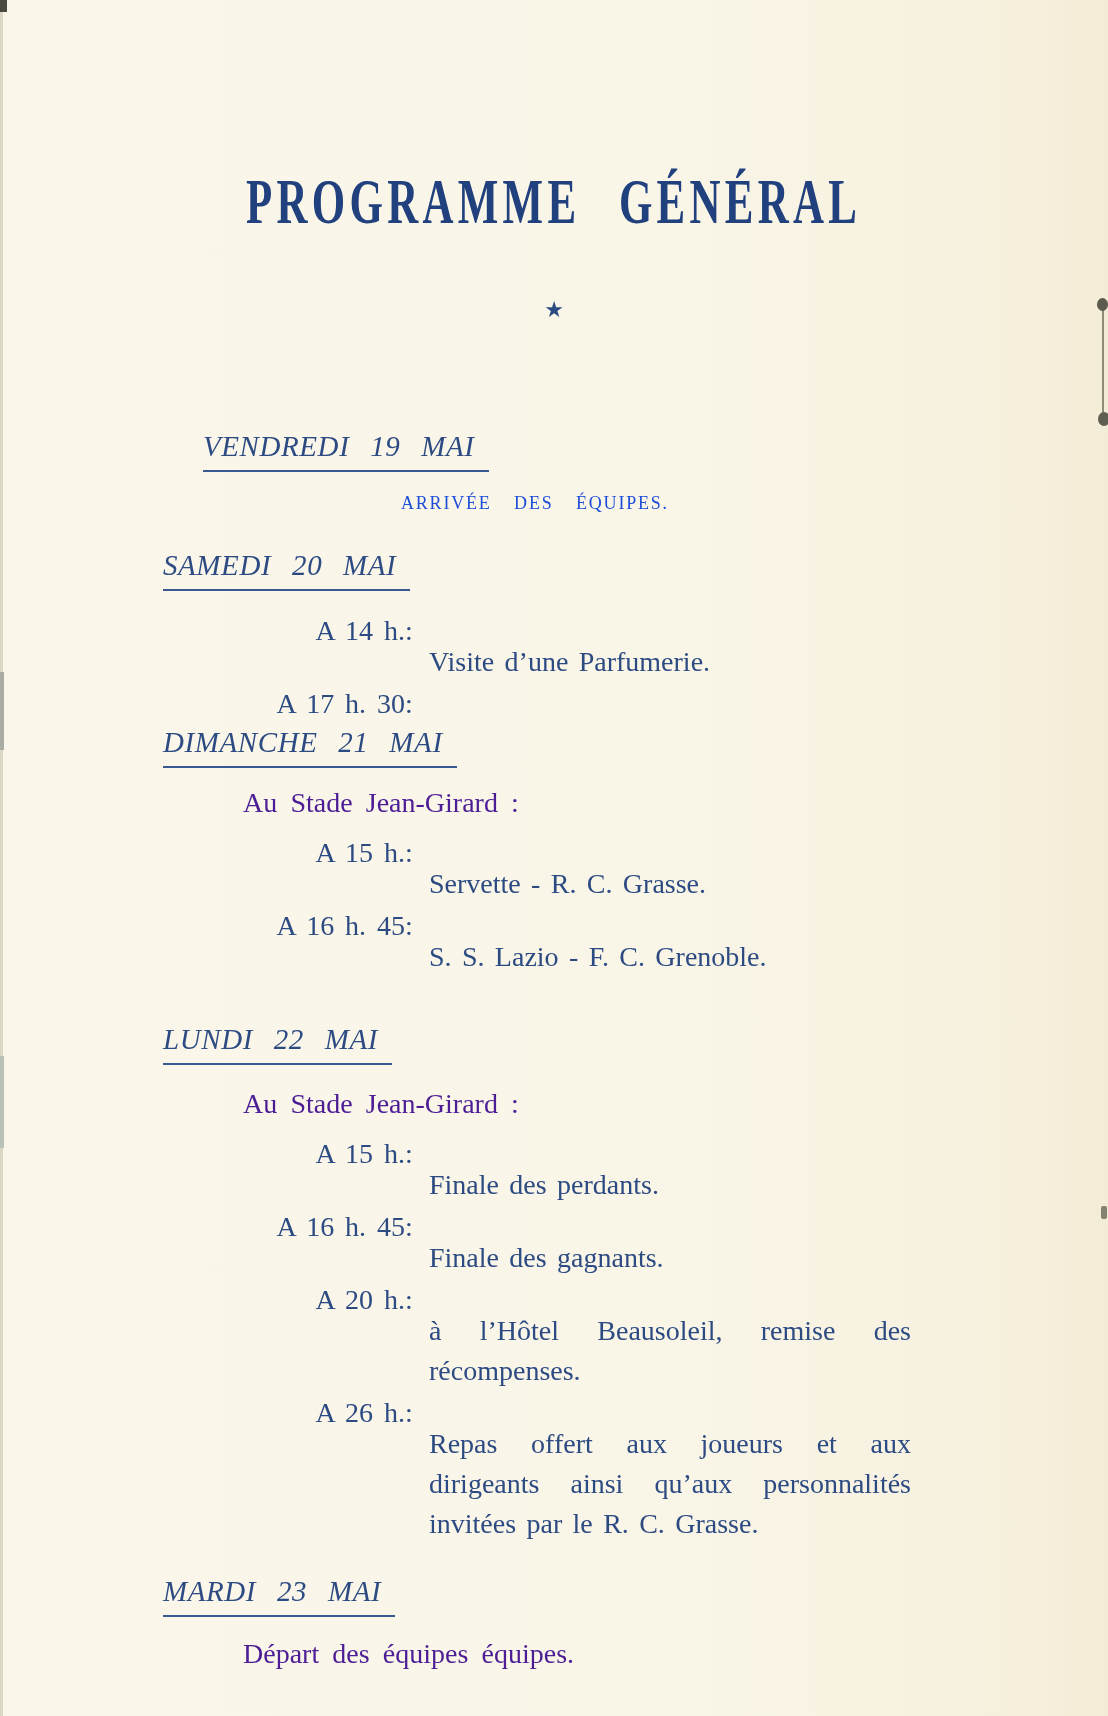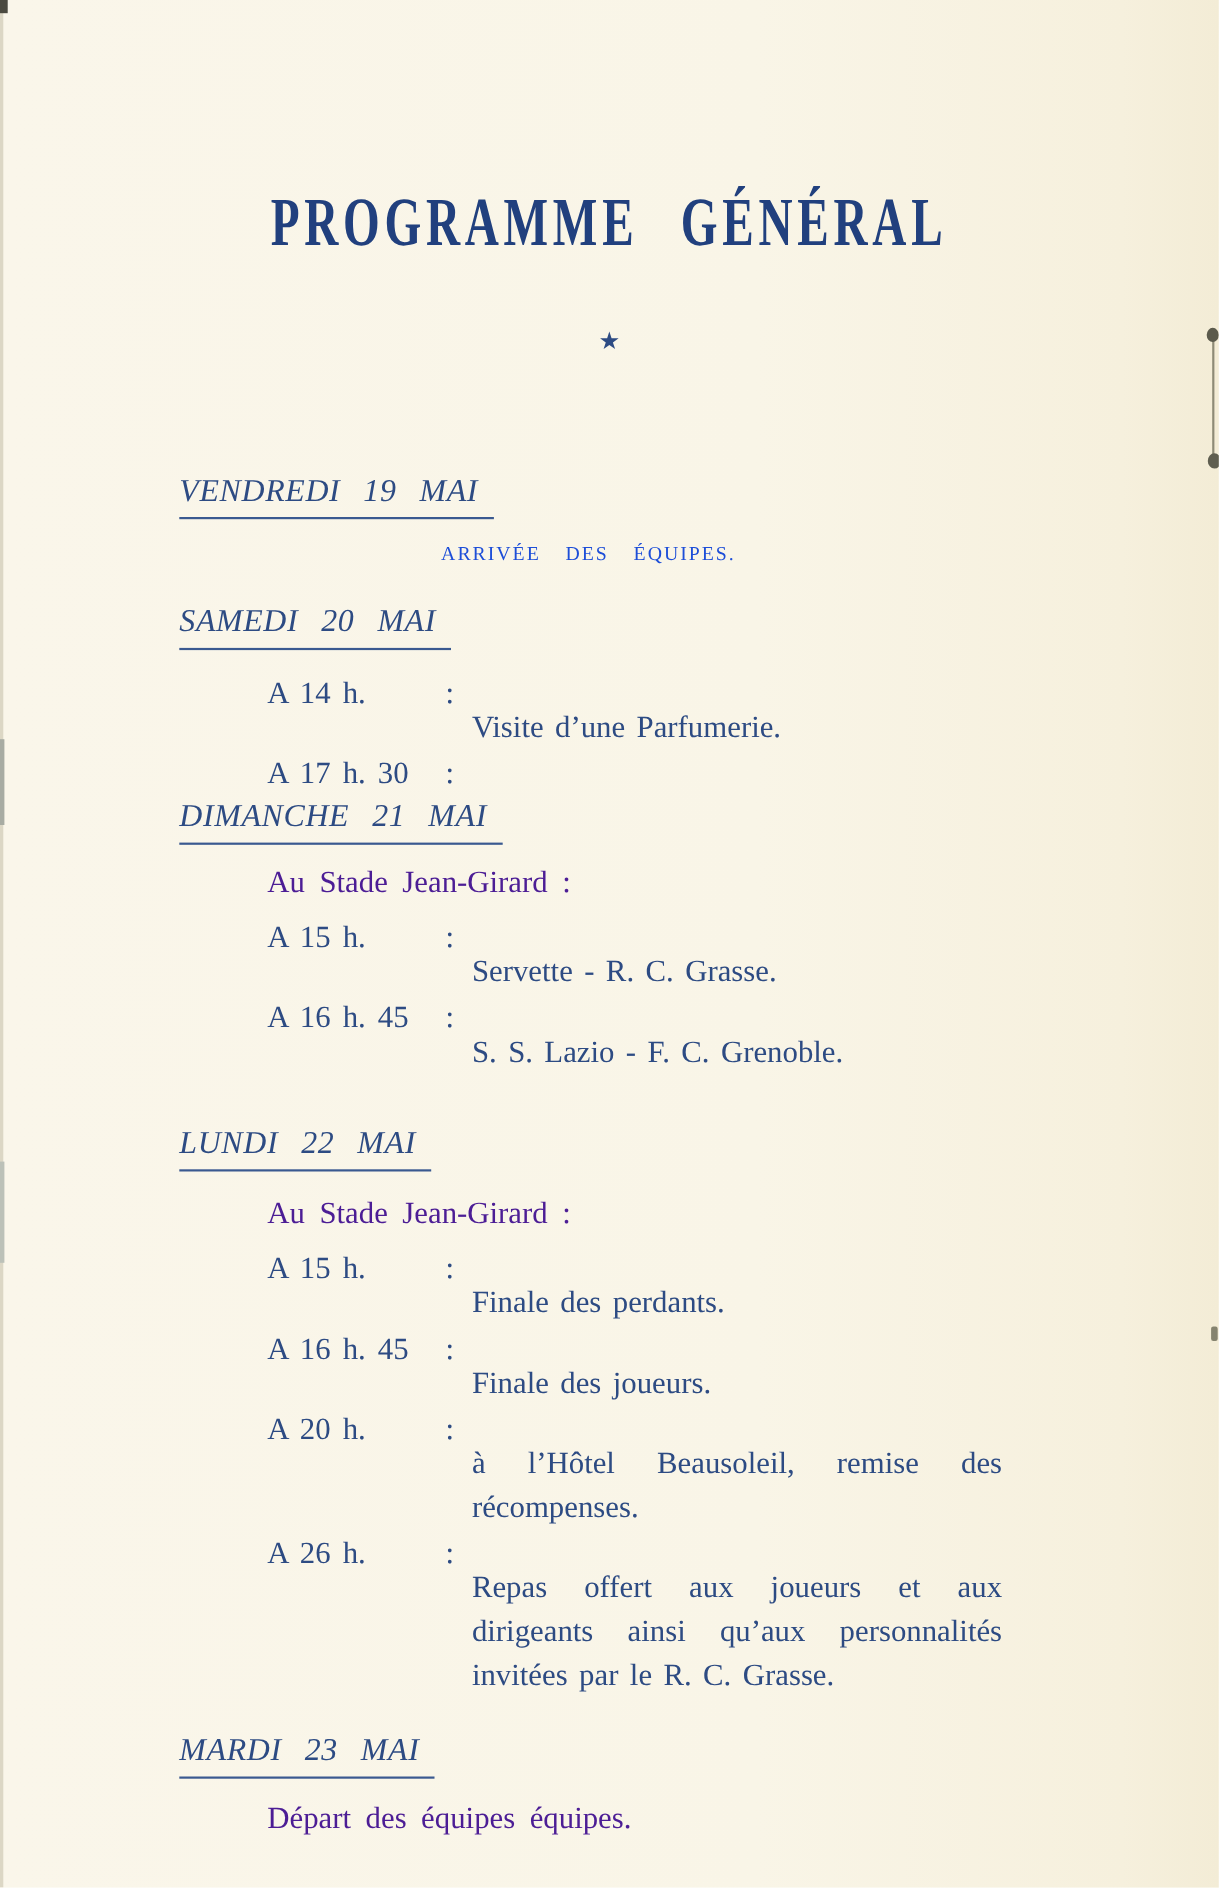--- a/index.html
+++ b/index.html
@@ -49,21 +49,21 @@
     font-size:29px;
     line-height:32px;
     letter-spacing:0.02em;
     word-spacing:0.45em;
     color:#2d4b83;
     padding-bottom:8px;
     padding-right:14px;
     border-bottom:2px solid #3a5990;
   }
   .sec { display:block; }
-  .sec-vendredi h2 { margin-top:108px; }
+  .sec-vendredi h2 { margin-top:108px;margin-left:40px; }
   .sec-samedi   h2 { margin-top:33px; }
   .sec-dimanche h2 { }
   .sec-lundi    h2 { margin-top:44px; }
   .sec-mardi    h2 { margin-top:29px; }
 
   .note {
     margin-top:18px;
     margin-left:238px;
     font-size:18px;
     line-height:26px;
@@ -85,21 +85,21 @@
   .entries { margin-top:20px; margin-left:80px; }
   .sec-dimanche .entries, .sec-lundi .entries { margin-top:10px; }
   .entry {
     display:flex;
     align-items:flex-start;
     margin-bottom:2px;
     color:#2d4b83;
     font-size:28px;
     line-height:40px;
   }
-  .entry .time  { flex:0 0 162px; white-space:nowrap; word-spacing:0.14em; }
+  .entry .time  { flex:0 0 162px; white-space:nowrap; word-spacing:0.14em;text-align:right; }
   .entry .colon { flex:0 0 24px; }
   .entry .desc  { width:482px; text-align:justify; word-spacing:0.12em;margin-top:31px; }
 </style>
 </head>
 <body>
 
 <div class="edge-left"></div>
 <div class="edge-seg1"></div>
 <div class="edge-seg2"></div>
 <div class="corner-speck"></div>
@@ -161,21 +161,21 @@
     <p class="intro">Au Stade Jean-Girard :</p>
     <div class="entries">
       <div class="entry">
         <span class="time">A 15 h.</span>
         <span class="colon">:</span>
         <span class="desc">Finale des perdants.</span>
       </div>
       <div class="entry">
         <span class="time">A 16 h. 45</span>
         <span class="colon">:</span>
-        <span class="desc">Finale des joueurs.</span>
+        <span class="desc">Finale des gagnants.</span>
       </div>
       <div class="entry">
         <span class="time">A 20 h.</span>
         <span class="colon">:</span>
         <span class="desc">à l’Hôtel Beausoleil, remise des récompenses.</span>
       </div>
       <div class="entry">
         <span class="time">A 26 h.</span>
         <span class="colon">:</span>
         <span class="desc">Repas offert aux joueurs et aux dirigeants ainsi qu’aux personnalités invitées par le R. C. Grasse.</span>

